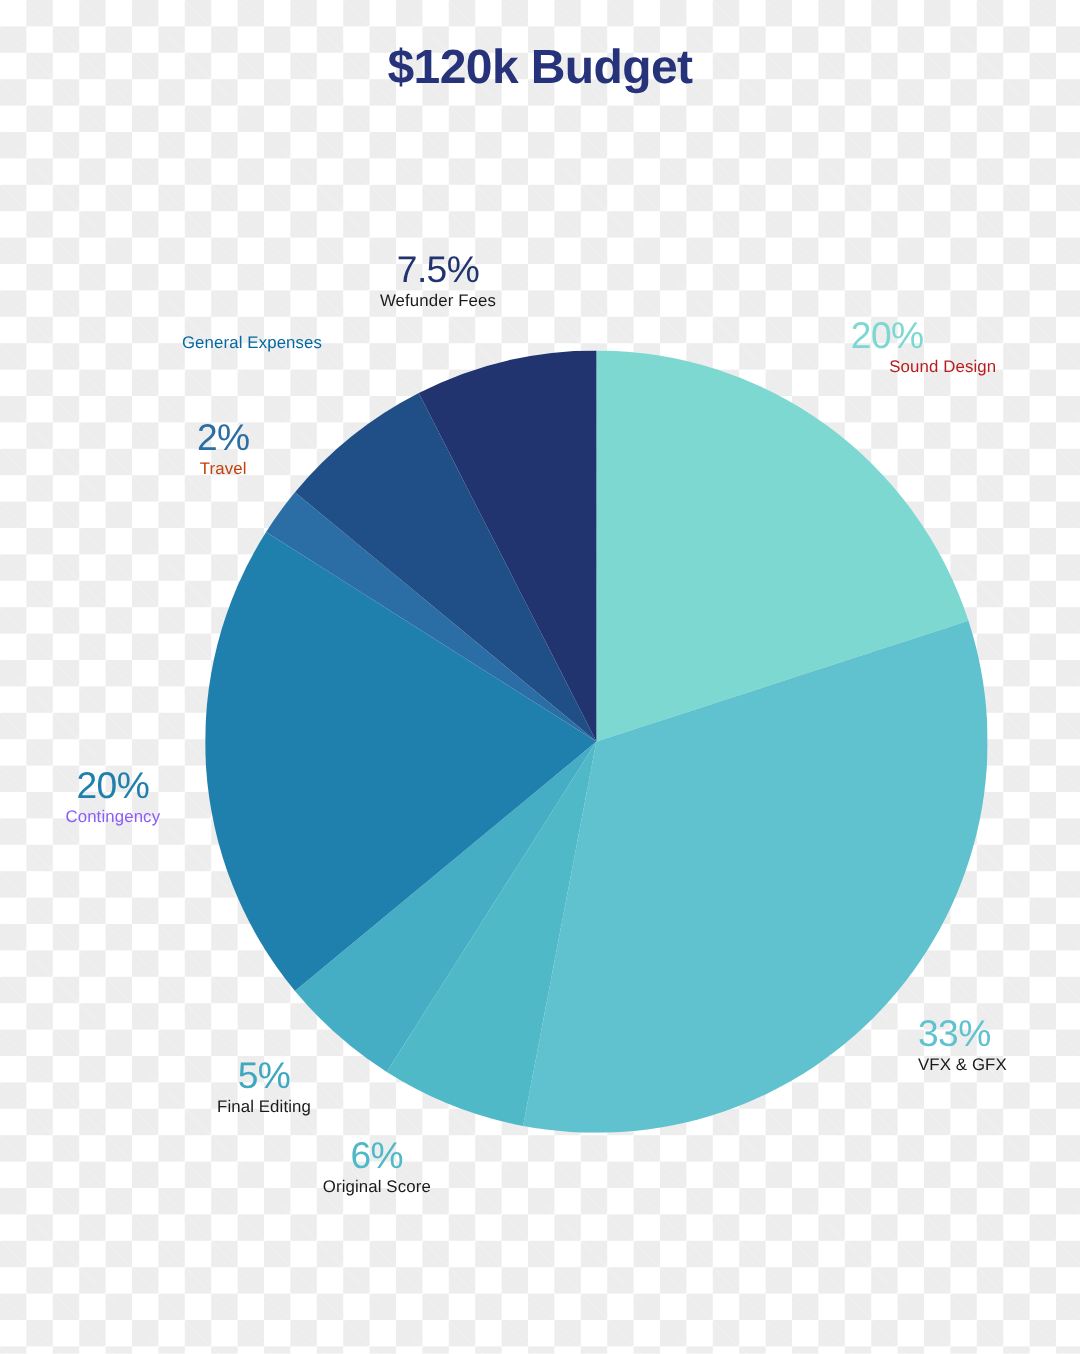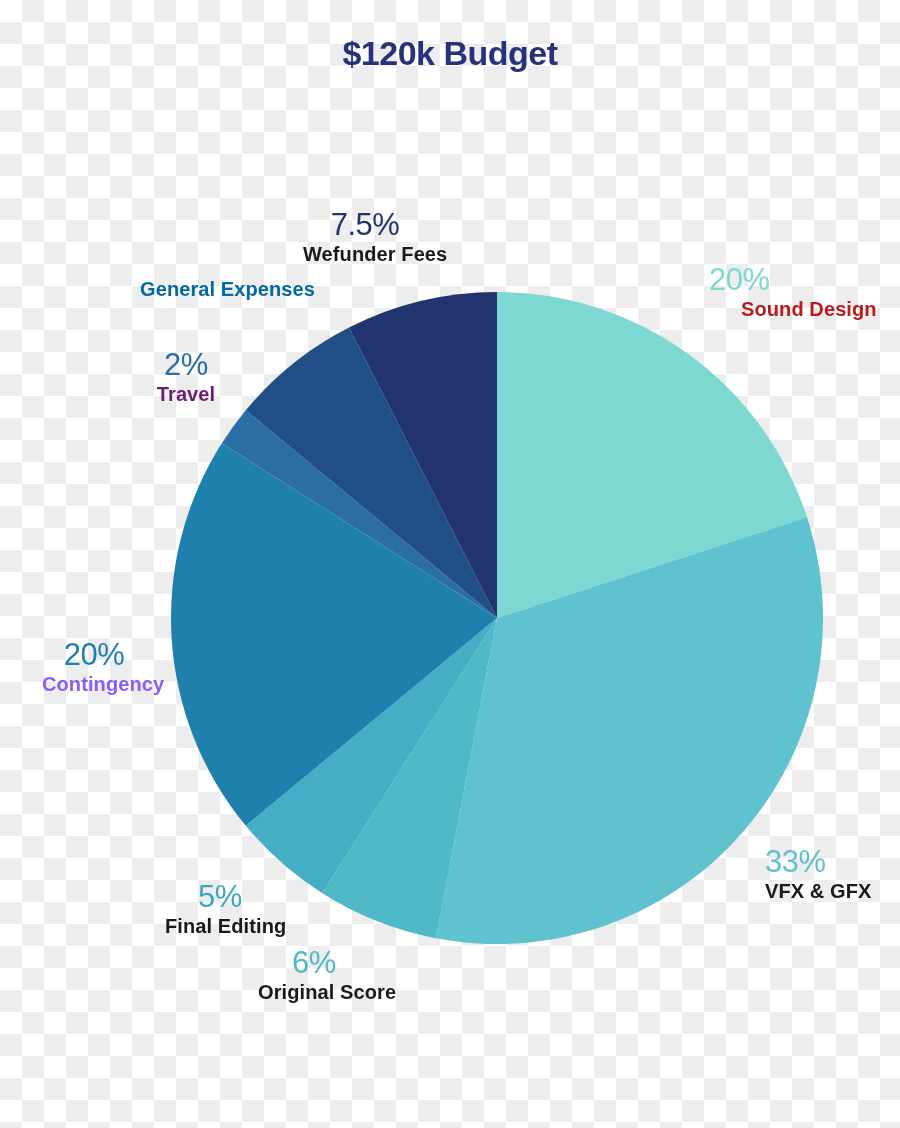--- a/index.html
+++ b/index.html
@@ -20,21 +20,21 @@
     background-size: 44px 44px;
     background-position: 0 0, 22px 22px;
   }
 
   #chart-title {
     position: absolute;
     left: 0;
     top: 34px;
     width: 900px;
     text-align: center;
-    font-size: 34px;
+    font-size: 40px;
     font-weight: bold;
     letter-spacing: -0.5px;
     color: #26337a;
     white-space: nowrap;
   }
 
   #pie-wrap {
     position: absolute;
     left: 171px;
     top: 292px;
@@ -53,22 +53,22 @@
     line-height: 1.12;
   }
   .callout .pct {
     display: block;
     font-size: 31px;
     font-weight: normal;
     letter-spacing: -0.5px;
   }
   .callout .cat {
     display: block;
-    font-size: 20px;
-    font-weight: bold;
+    font-size: 14px;
+    font-weight: normal;
     color: #1a1a1a;
     letter-spacing: 0.1px;
   }
   .callout.align-left  { text-align: left; }
   .callout.align-center{ text-align: center; }
 </style>
 </head>
 <body>
 
 <div id="chart-title" style="color: rgb(38, 51, 122);">$120k Budget</div>
@@ -92,21 +92,21 @@
   <span class="pct" style="color: rgb(33, 52, 112);">7.5%</span>
   <span class="cat" style="color: rgb(26, 26, 26);">Wefunder Fees</span>
 </div>
 
 <div class="callout align-center" style="left:140px; top:278px; width:140px;">
   <span class="cat" style="color: #0369a1;">General Expenses</span>
 </div>
 
 <div class="callout align-center" style="left:148px; top:348px; width:76px;">
   <span class="pct" style="color: rgb(42, 110, 165);">2%</span>
-  <span class="cat" style="color: #701a75;">Travel</span>
+  <span class="cat" style="color: #c2410c;">Travel</span>
 </div>
 
 <div class="callout align-center" style="left:42px; top:638px; width:104px;">
   <span class="pct" style="color: rgb(32, 128, 173);">20%</span>
   <span class="cat" style="color: #8b5cf6;">Contingency</span>
 </div>
 
 <div class="callout align-center" style="left:165px; top:880px; width:110px;">
   <span class="pct" style="color: rgb(62, 168, 192);">5%</span>
   <span class="cat" style="color: rgb(26, 26, 26);">Final Editing</span>

